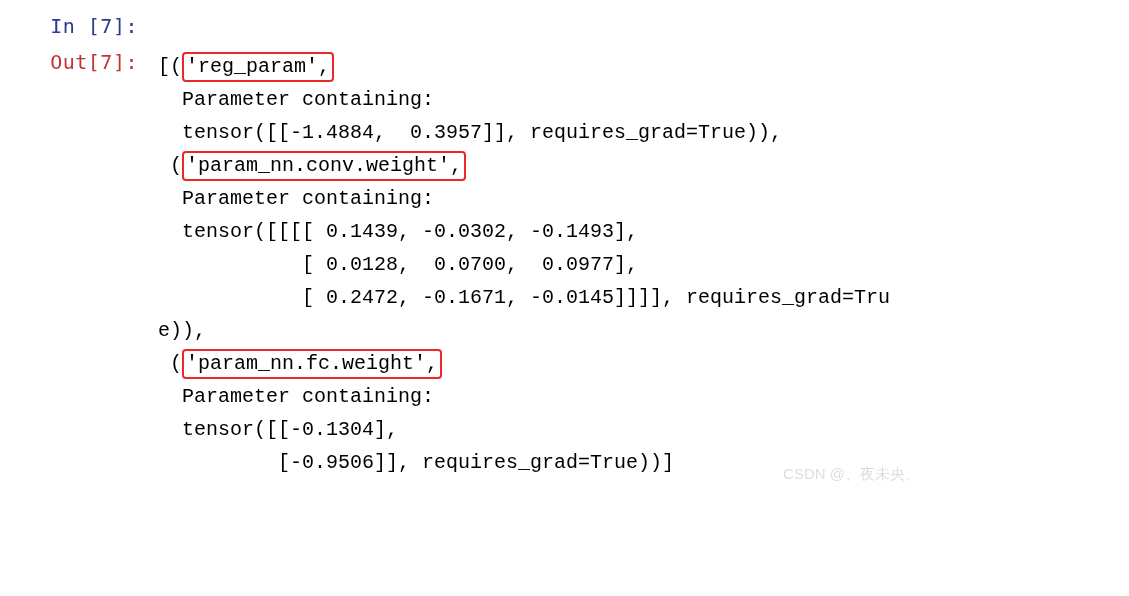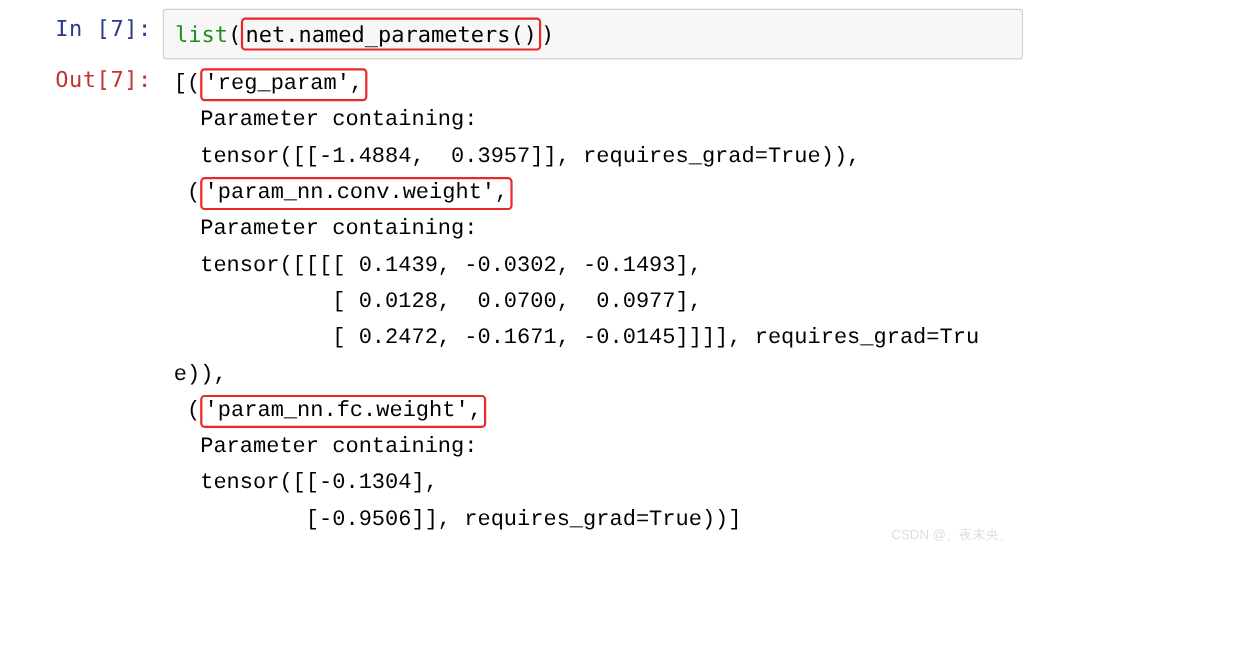--- a/index.html
+++ b/index.html
@@ -55,33 +55,30 @@
       border-radius: 4px;
       padding: 0 2px;
       display: inline-block;
       line-height: 1.3;
     }
     .watermark {
       position: absolute;
       right: 10px;
       bottom: -2px;
       color: rgba(0,0,0,0.14);
-      font-size: 12px;
+      font-size: 15px;
       font-family: "Microsoft YaHei", sans-serif;
       pointer-events: none;
       user-select: none;
     }
     .outrow { display:block;font-family:Liberation Mono, monospace; }
   </style>
 </head>
 <body>
 
 <div class="cell">
   <div class="prompt-area prompt-in">In  [7]:</div>
-  <div class="input-box">
-    <span class="tok-func">list</span><span class="tok-plain">(</span><span class="redbox tok-plain">net.named_parameters()</span><span class="tok-plain">)</span>
-  </div>
 </div>
 
 <div class="cell">
   <div class="prompt-area prompt-out">Out[7]:</div>
   <div class="output-box"><span class="outrow"><span>[(</span><span class="redbox">'reg_param',</span></span><span class="outrow">  Parameter containing:</span><span class="outrow">  tensor([[-1.4884,  0.3957]], requires_grad=True)),</span><span class="outrow"><span> (</span><span class="redbox">'param_nn.conv.weight',</span></span><span class="outrow">  Parameter containing:</span><span class="outrow">  tensor([[[[ 0.1439, -0.0302, -0.1493],</span><span class="outrow">            [ 0.0128,  0.0700,  0.0977],</span><span class="outrow">            [ 0.2472, -0.1671, -0.0145]]]], requires_grad=Tru</span><span class="outrow">e)),</span><span class="outrow"><span> (</span><span class="redbox">'param_nn.fc.weight',</span></span><span class="outrow">  Parameter containing:</span><span class="outrow">  tensor([[-0.1304],</span><span class="outrow">          [-0.9506]], requires_grad=True))]</span><span class="watermark">CSDN @、夜未央、</span></div>
 </div>
 
 </body></html>

